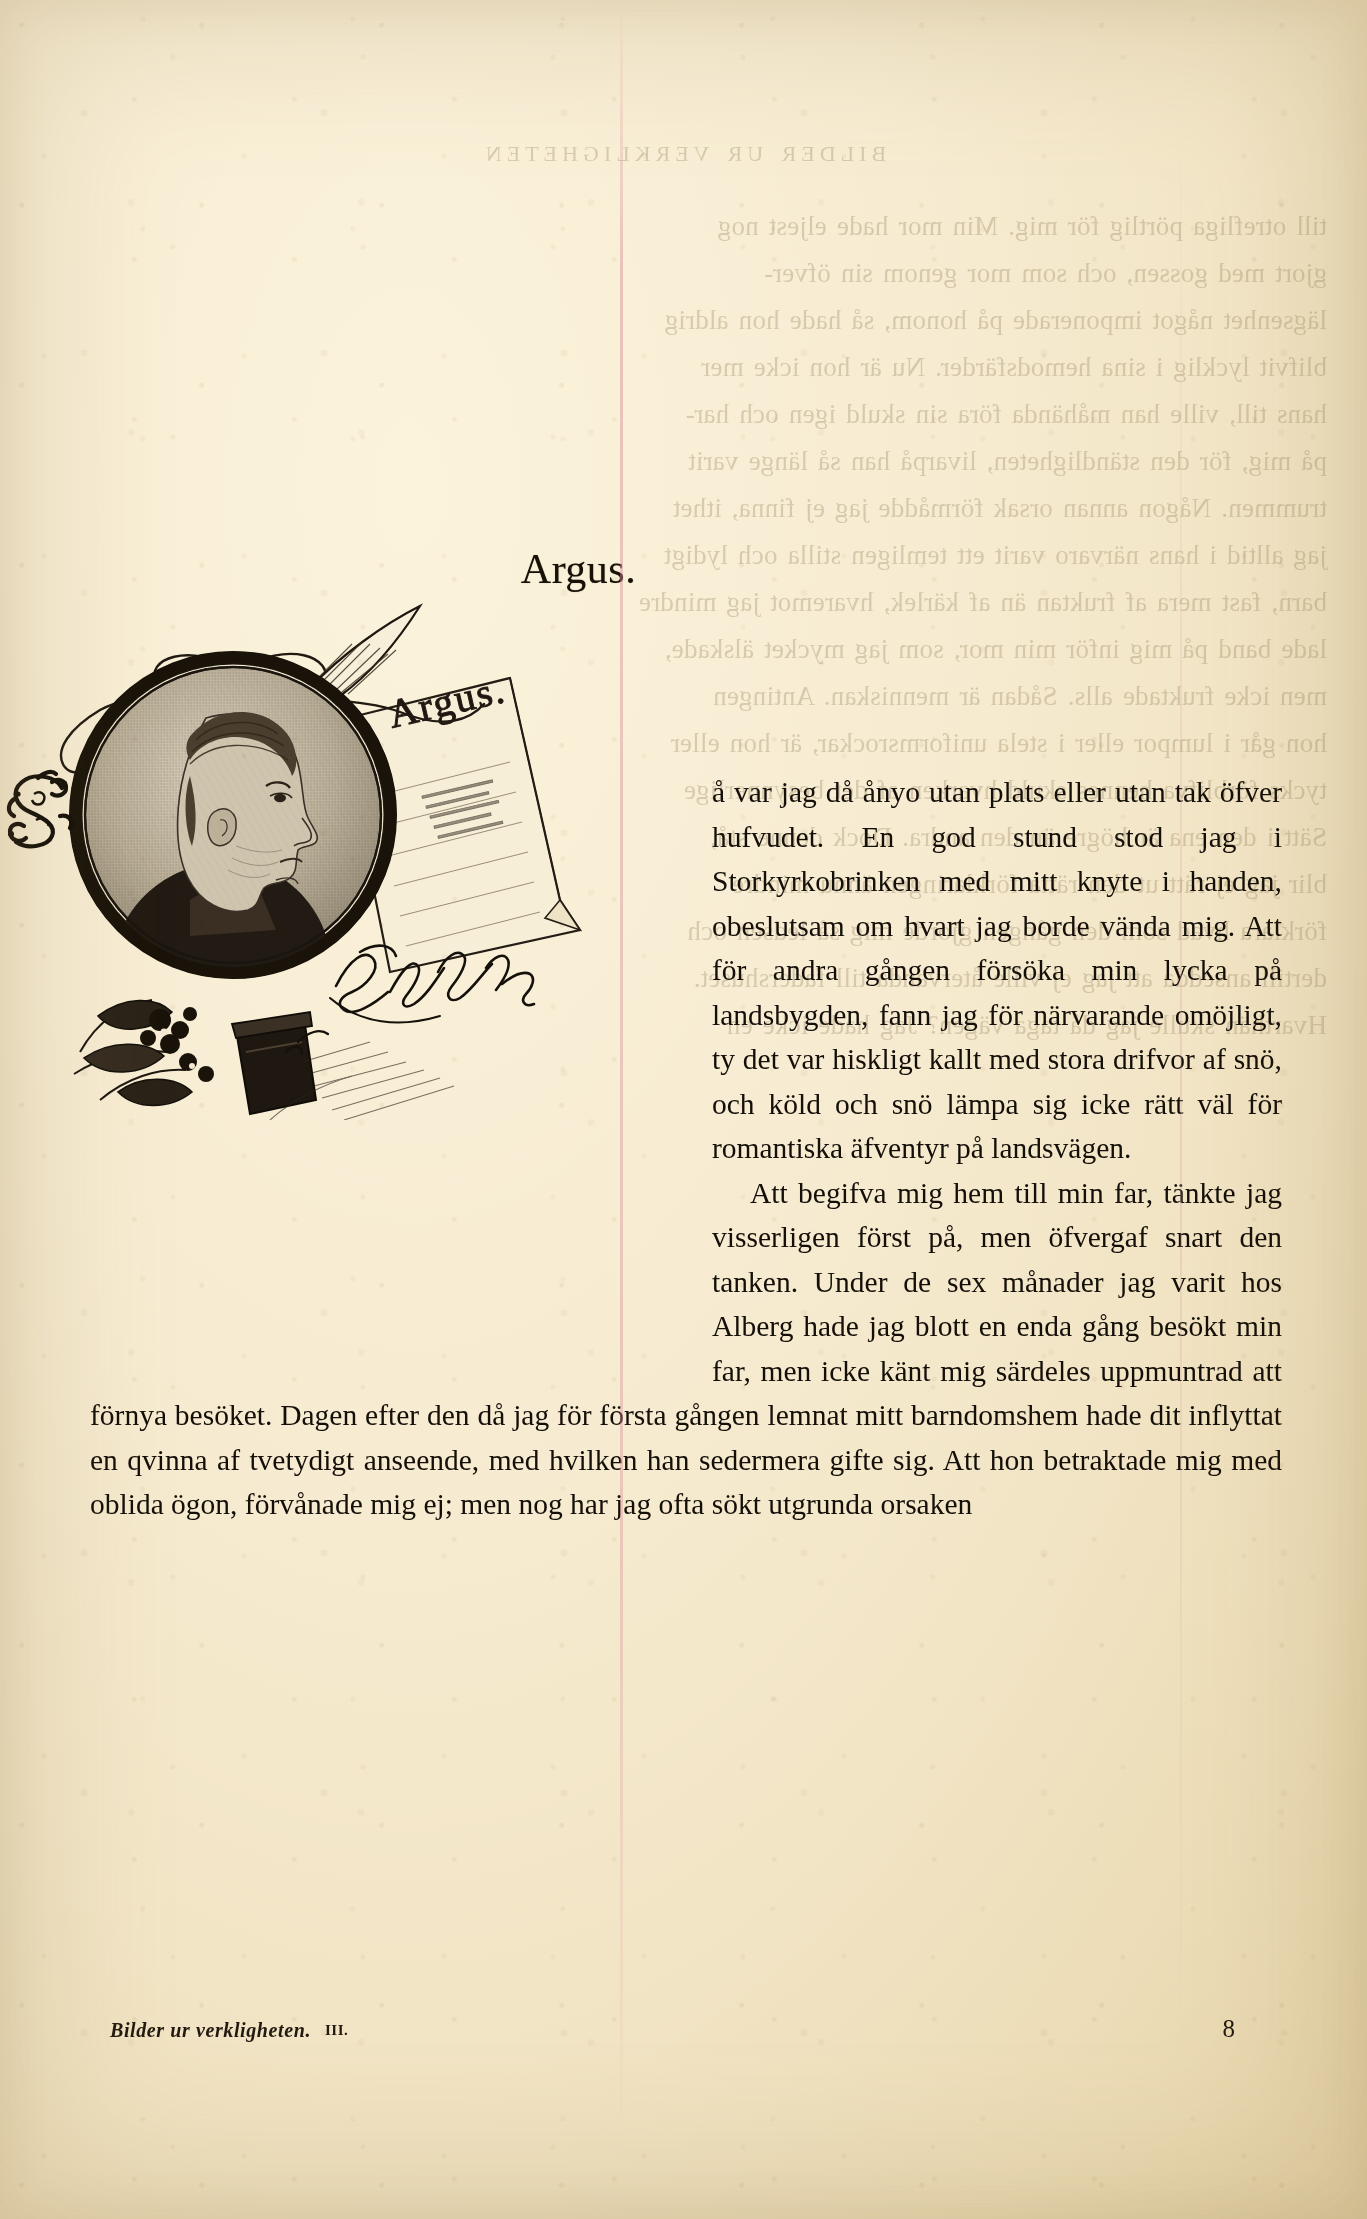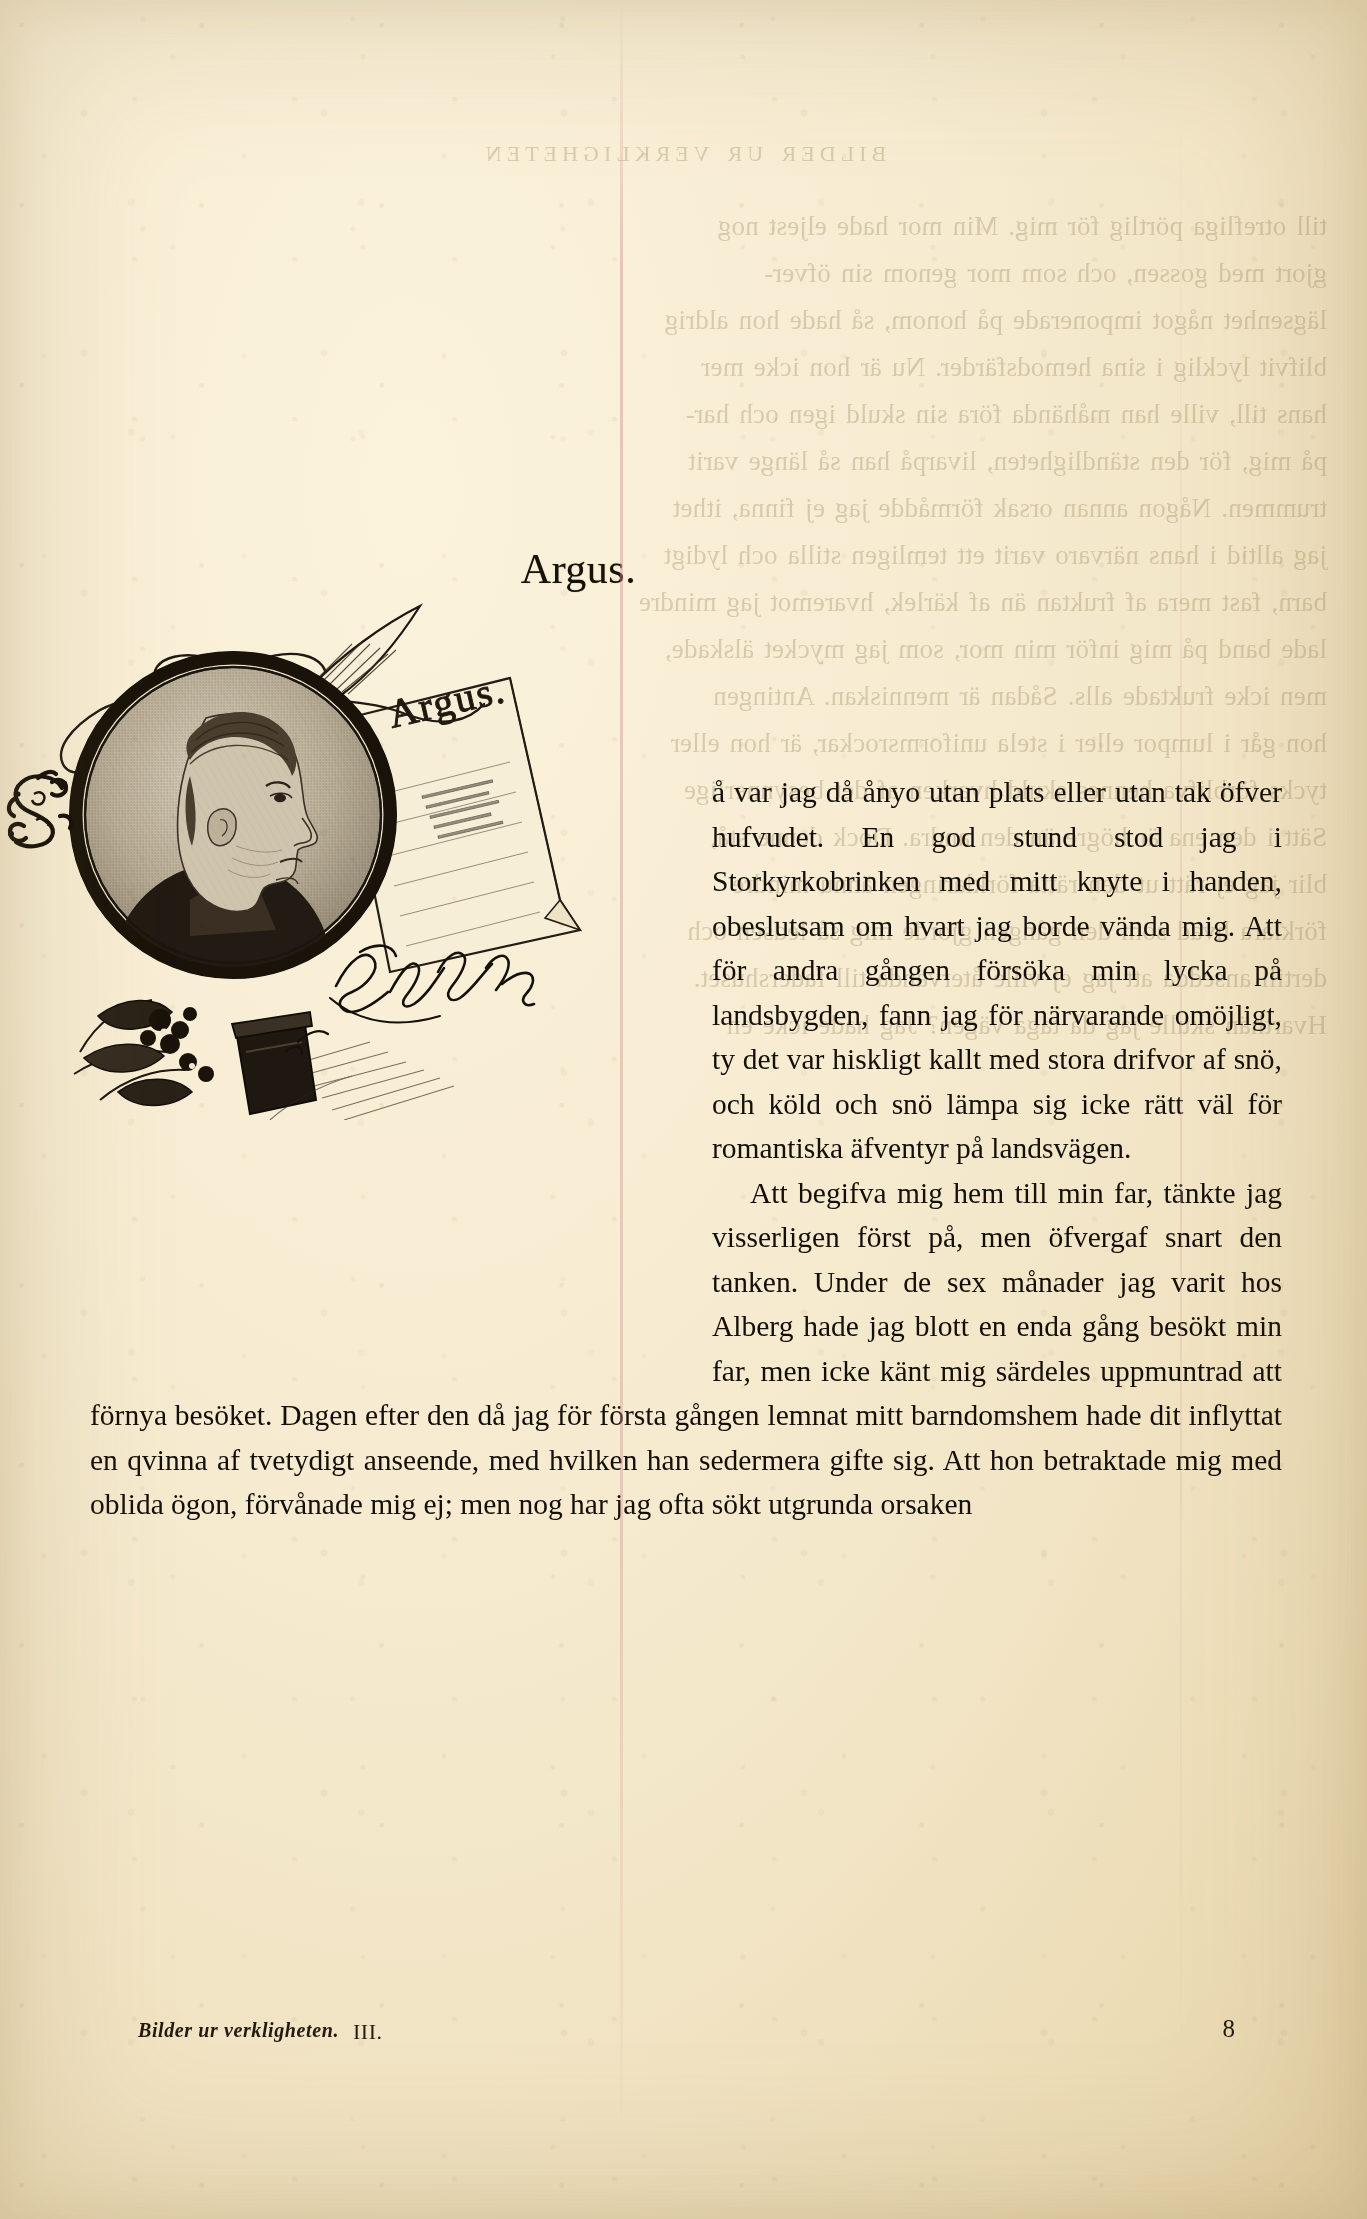--- a/index.html
+++ b/index.html
@@ -138,28 +138,28 @@
     justify-content: space-between;
     color: #221a10;
   }
   .running-title {
     font-style: italic;
     font-weight: 700;
     font-size: 20px;
     letter-spacing: .6px;
   }
   .running-part {
-    font-weight: 400;
-    font-size: 22px;
+    font-weight: 700;
+    font-size: 15px;
     margin-left: 14px;
     font-style: normal;
     letter-spacing: .5px;
   }
   .folio { font-size: 25px; margin-right: 22px; }
-  .rt-group { display:flex; align-items:flex-start;margin-left:28px; }
+  .rt-group { display:flex; align-items:center; }
 </style>
 </head>
 <body>
 
 <div class="page">
 
   <div class="bleed" aria-hidden="true">
     <div class="bhead">BILDER UR VERKLIGHETEN</div>
     <div>till otrefliga pörtlig för mig. Min mor hade eljest nog</div>
     <div>gjort med gossen, och som mor genom sin öfver-</div>

